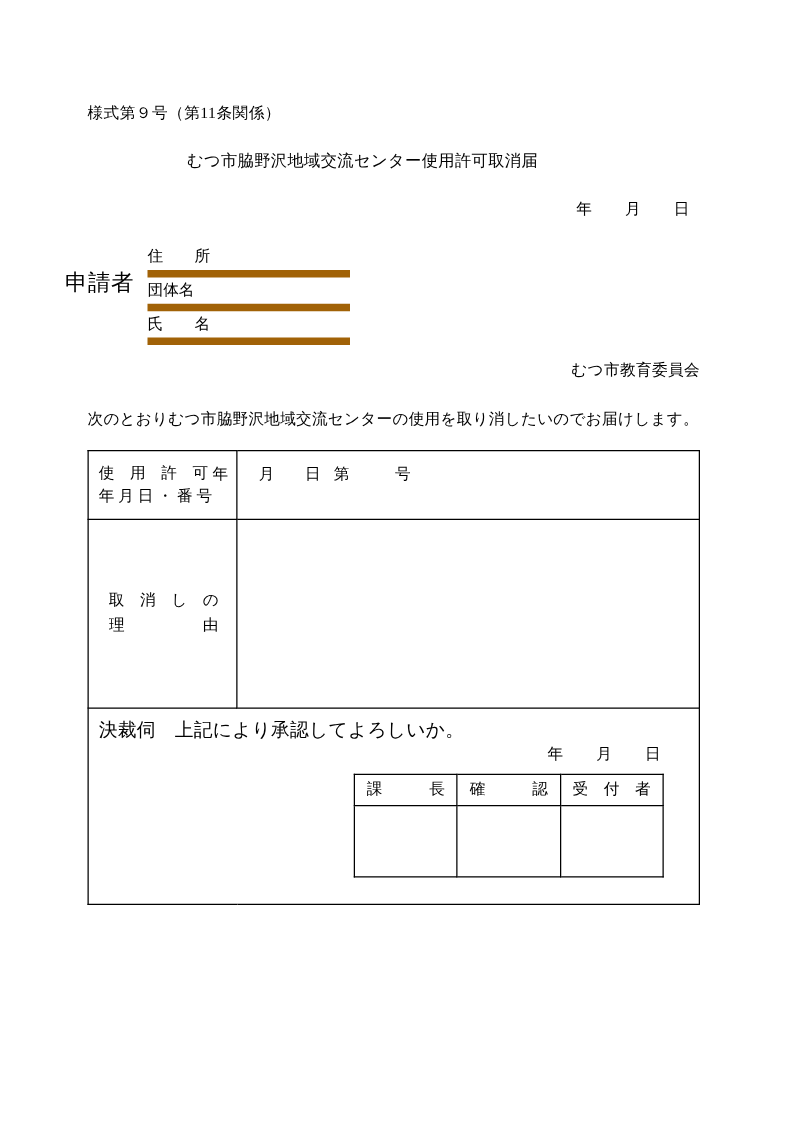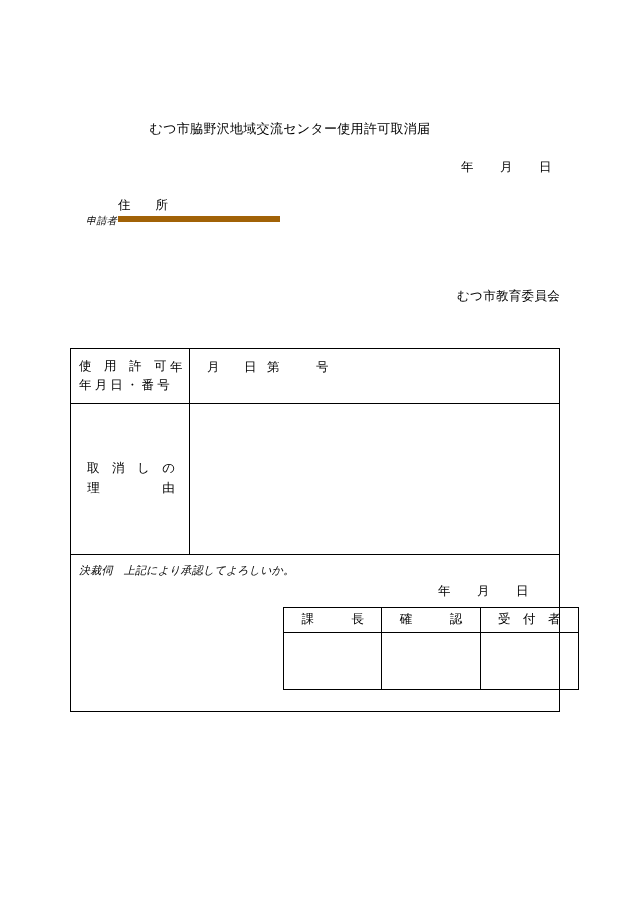--- a/index.html
+++ b/index.html
@@ -49,25 +49,24 @@
     letter-spacing: 0.5px;
   }
   .date-line .gap {
     display: inline-block;
     width: 26px;
   }
 
   
   .applicant-label {
     position: absolute;
-    left: 86px;
+    left: 52px;
     top: 214px;
-    font-size: 10px;
+    font-size: 18px;
     letter-spacing: 0.4px;
-    font-style: italic;
   }
   .applicant-rows {
     position: absolute;
     left: 118px;
     top: 195px;
     width: 162px;
   }
   .applicant-row {
     height: 21px;
     border-bottom: 6px solid #a16207;
@@ -94,21 +93,21 @@
     left: 70px;
     top: 327px;
     font-size: 12.5px;
     letter-spacing: 0.2px;
   }
 
   
   .main-table {
     position: absolute;
     left: 70px;
-    top: 348px;
+    top: 360px;
     width: 490px;
     border-collapse: collapse;
     table-layout: fixed;
   }
   .main-table td {
     border: 1px solid #000;
     font-size: 12.5px;
     vertical-align: top;
     padding: 0;
   }
@@ -161,40 +160,39 @@
     font-size: 12.5px;
     white-space: nowrap;
   }
 
   .approval-cell {
     height: 142px;
     padding: 8px 8px 6px 8px !important;
     position: relative;
   }
   .approval-title {
-    font-size: 11px;
+    font-size: 15px;
     letter-spacing: 0.2px;
-    font-style: italic;
   }
   .approval-date {
     position: absolute;
     right: 30px;
     top: 28px;
     font-size: 12.5px;
     letter-spacing: 0.5px;
   }
   .approval-date .gap {
     display: inline-block;
     width: 26px;
   }
   .stamp-table {
     position: absolute;
     left: 212px;
     top: 52px;
-    width: 296px;
+    width: 248px;
     border-collapse: collapse;
     table-layout: fixed;
   }
   .stamp-table td {
     border: 1px solid #000;
     font-size: 12.5px;
     text-align: center;
     padding: 0;
   }
   .stamp-head td {
@@ -204,37 +202,45 @@
   }
   .stamp-body td {
     height: 56px;
   }
 </style>
 </head>
 <body>
 
 <div class="page">
 
+  <div class="form-no">様式第９号（第11条関係）</div>
 
   <div class="doc-title">むつ市脇野沢地域交流センター使用許可取消届</div>
 
   <div class="date-line">
     <span>年</span><span class="gap"></span><span>月</span><span class="gap"></span><span>日</span>
   </div>
 
   <div class="applicant-label">申請者</div>
 
   <div class="applicant-rows">
     <div class="applicant-row">
       <span class="lbl">住　　所</span>
     </div>
+    <div class="applicant-row">
+      <span class="lbl">団体名</span>
+    </div>
+    <div class="applicant-row">
+      <span class="lbl">氏　　名</span>
+    </div>
   </div>
 
   <div class="issuer">むつ市教育委員会</div>
 
+  <div class="lead">次のとおりむつ市脇野沢地域交流センターの使用を取り消したいのでお届けします。</div>
 
   <table class="main-table">
     <tbody>
         <tr>
       <td class="cell-label">
         <div>使　用　許　可</div>
         <div>年 月 日 ・ 番 号</div>
       </td>
       <td class="row-permit-value">
         <span class="permit-date">

